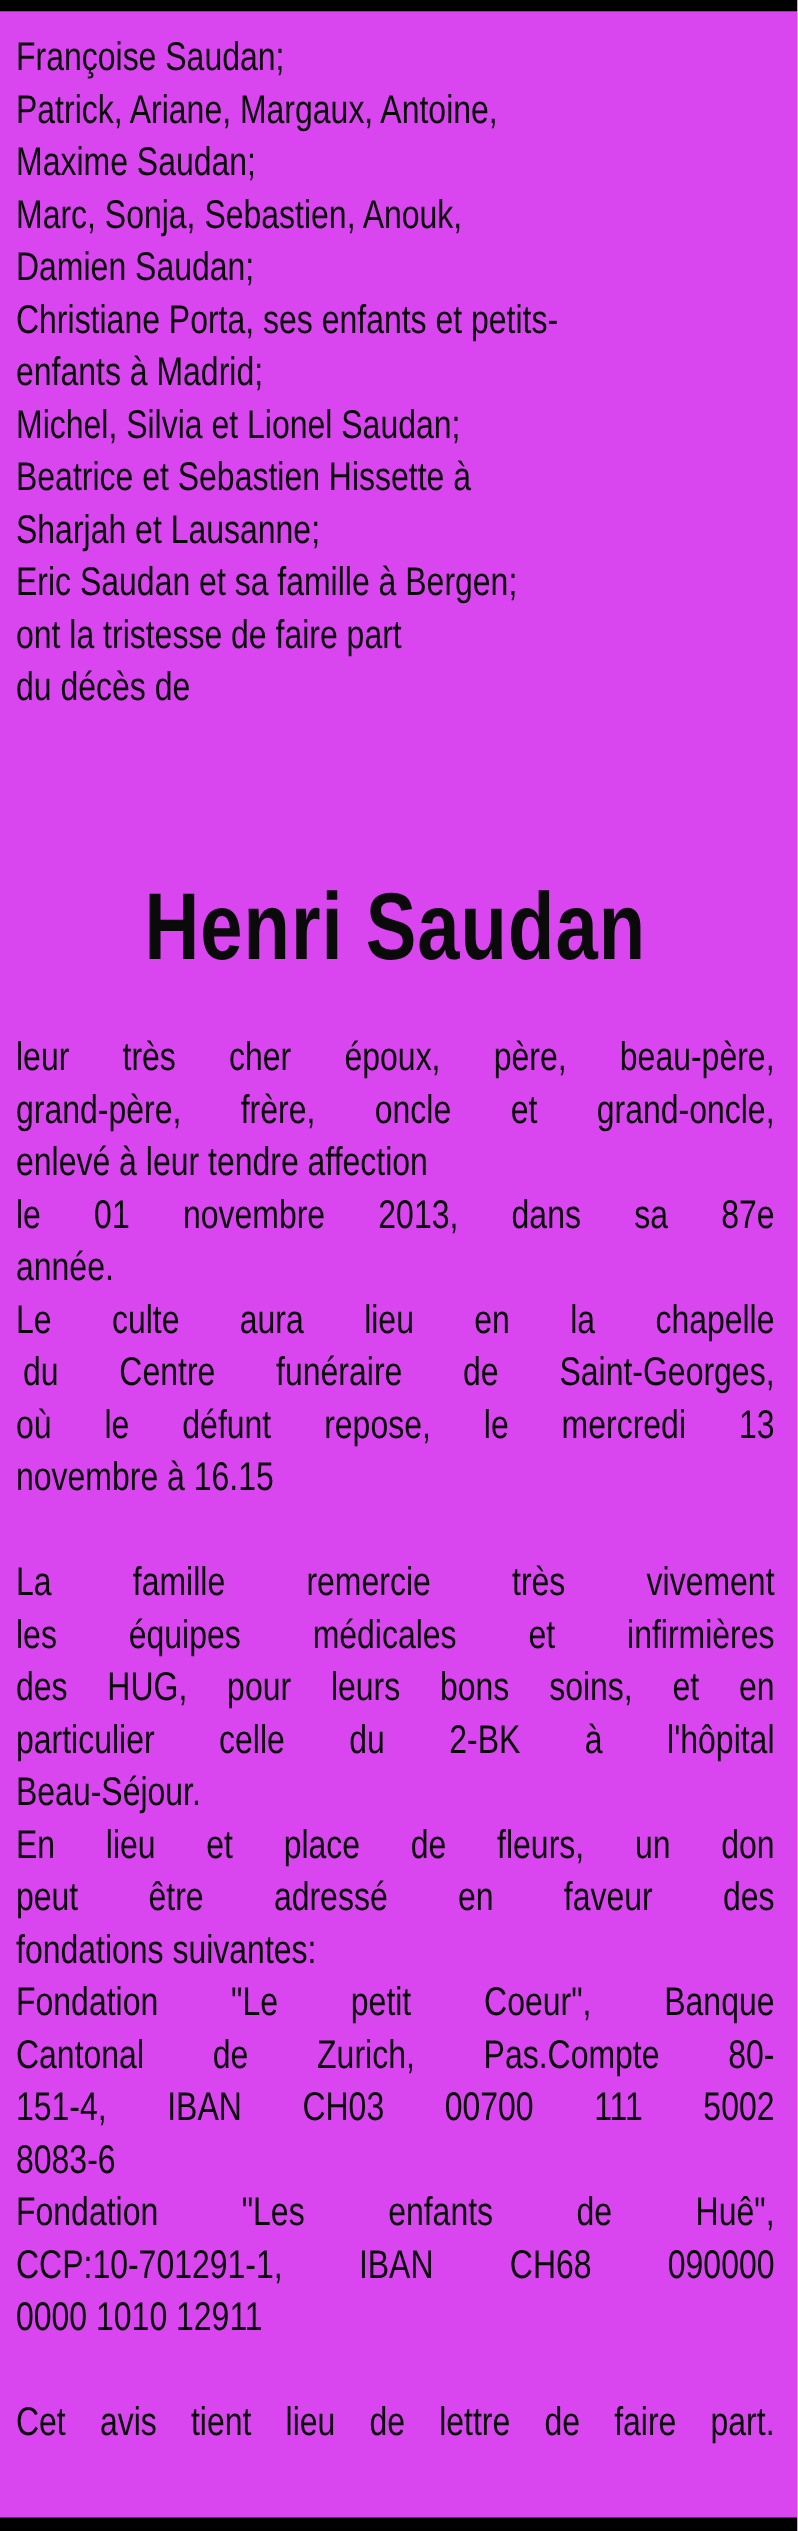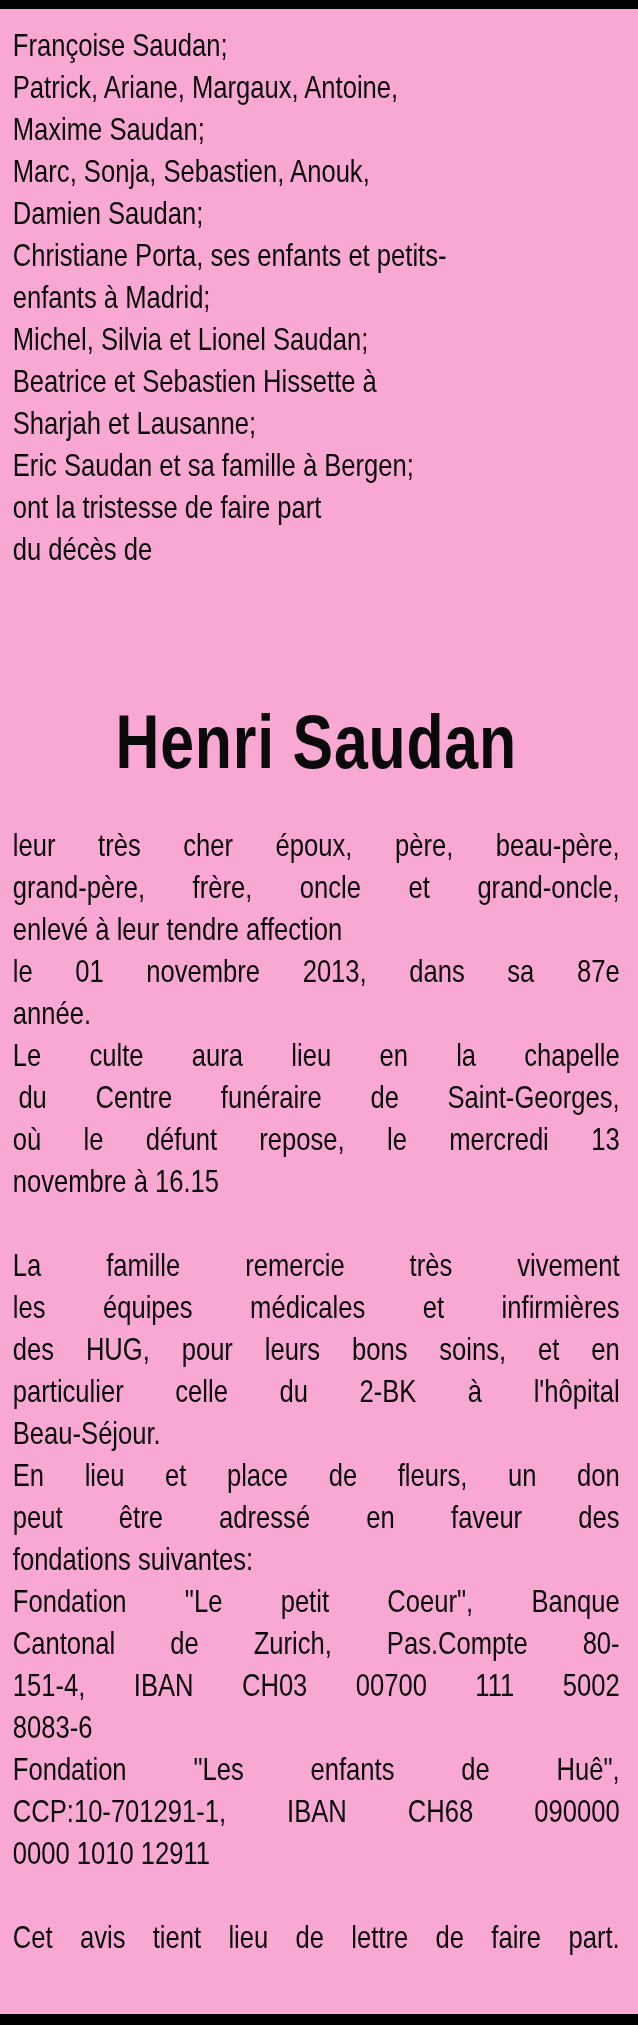--- a/index.html
+++ b/index.html
@@ -4,21 +4,21 @@
 <style>
   html, body {
     margin: 0;
     padding: 0;
     background: #ffffff;
   }
   .page {
     position: relative;
     width: 638px;
     height: 2025px;
-    background: #f9a8d4;
+    background: #d946ef;
     overflow: hidden;
     font-family: "Liberation Sans", sans-serif;
     color: #0a0a0a;
   }
   .rule {
     position: absolute;
     left: 0;
     width: 100%;
     background: #000000;
   }

